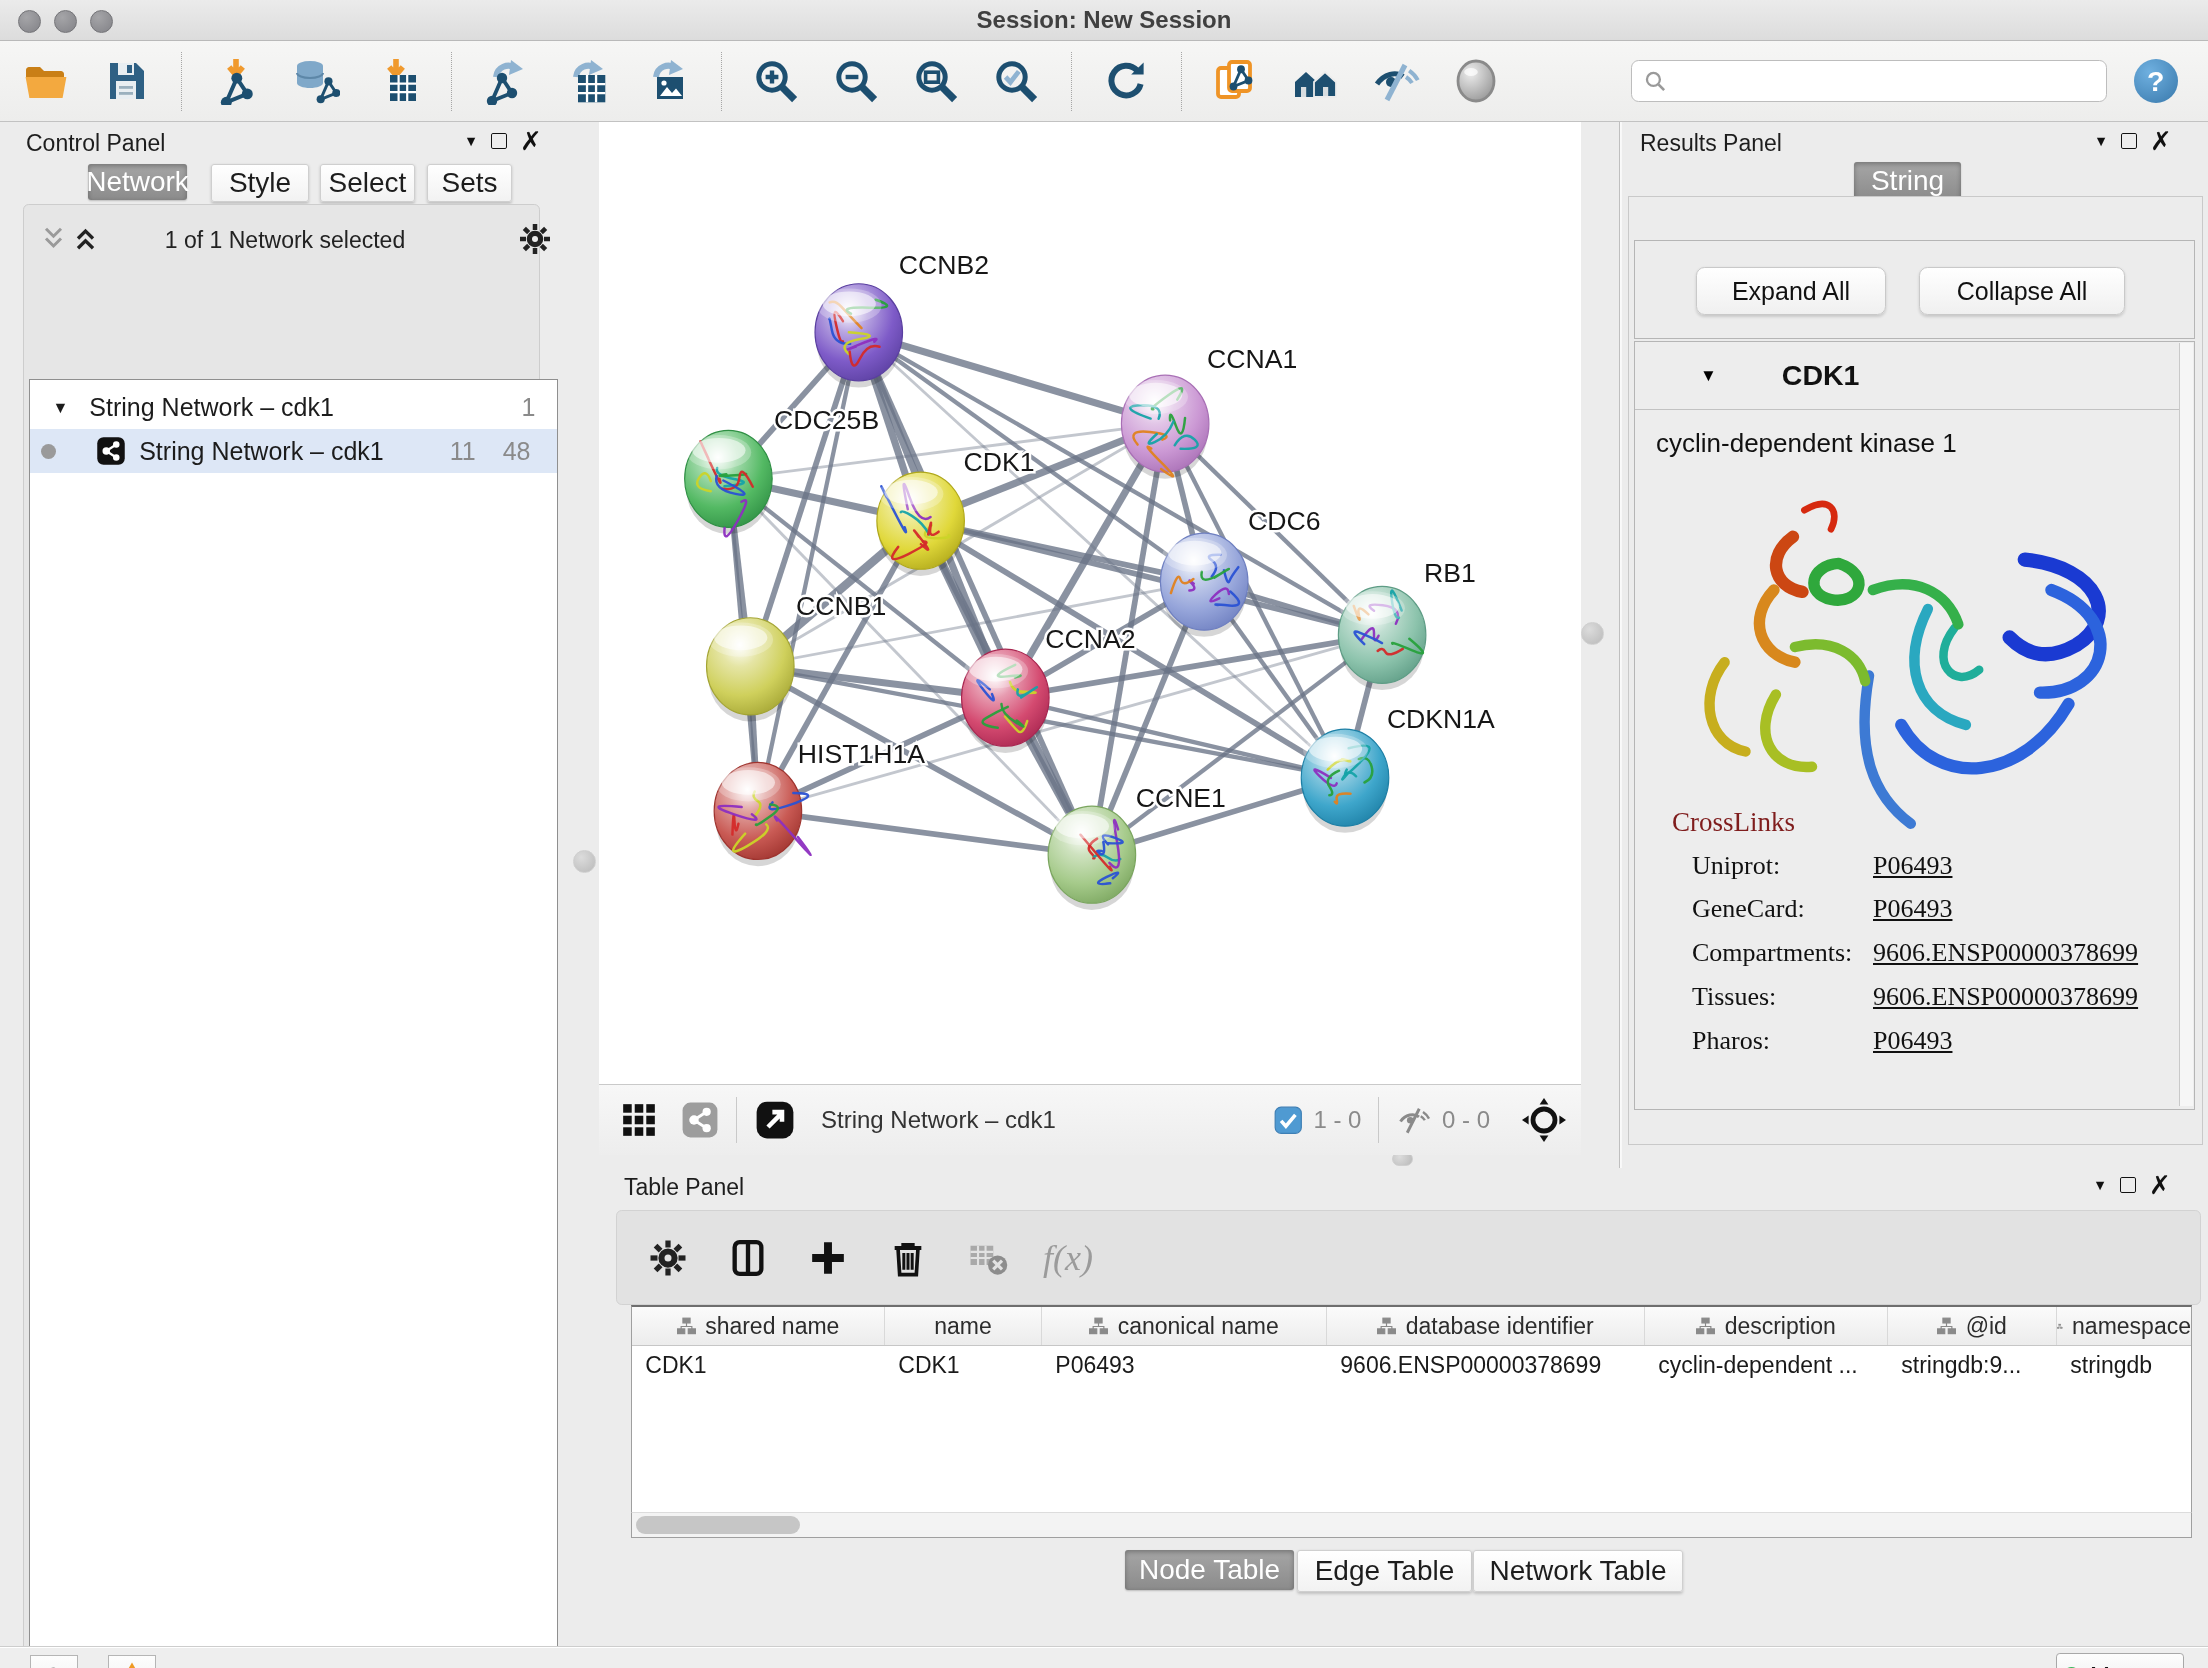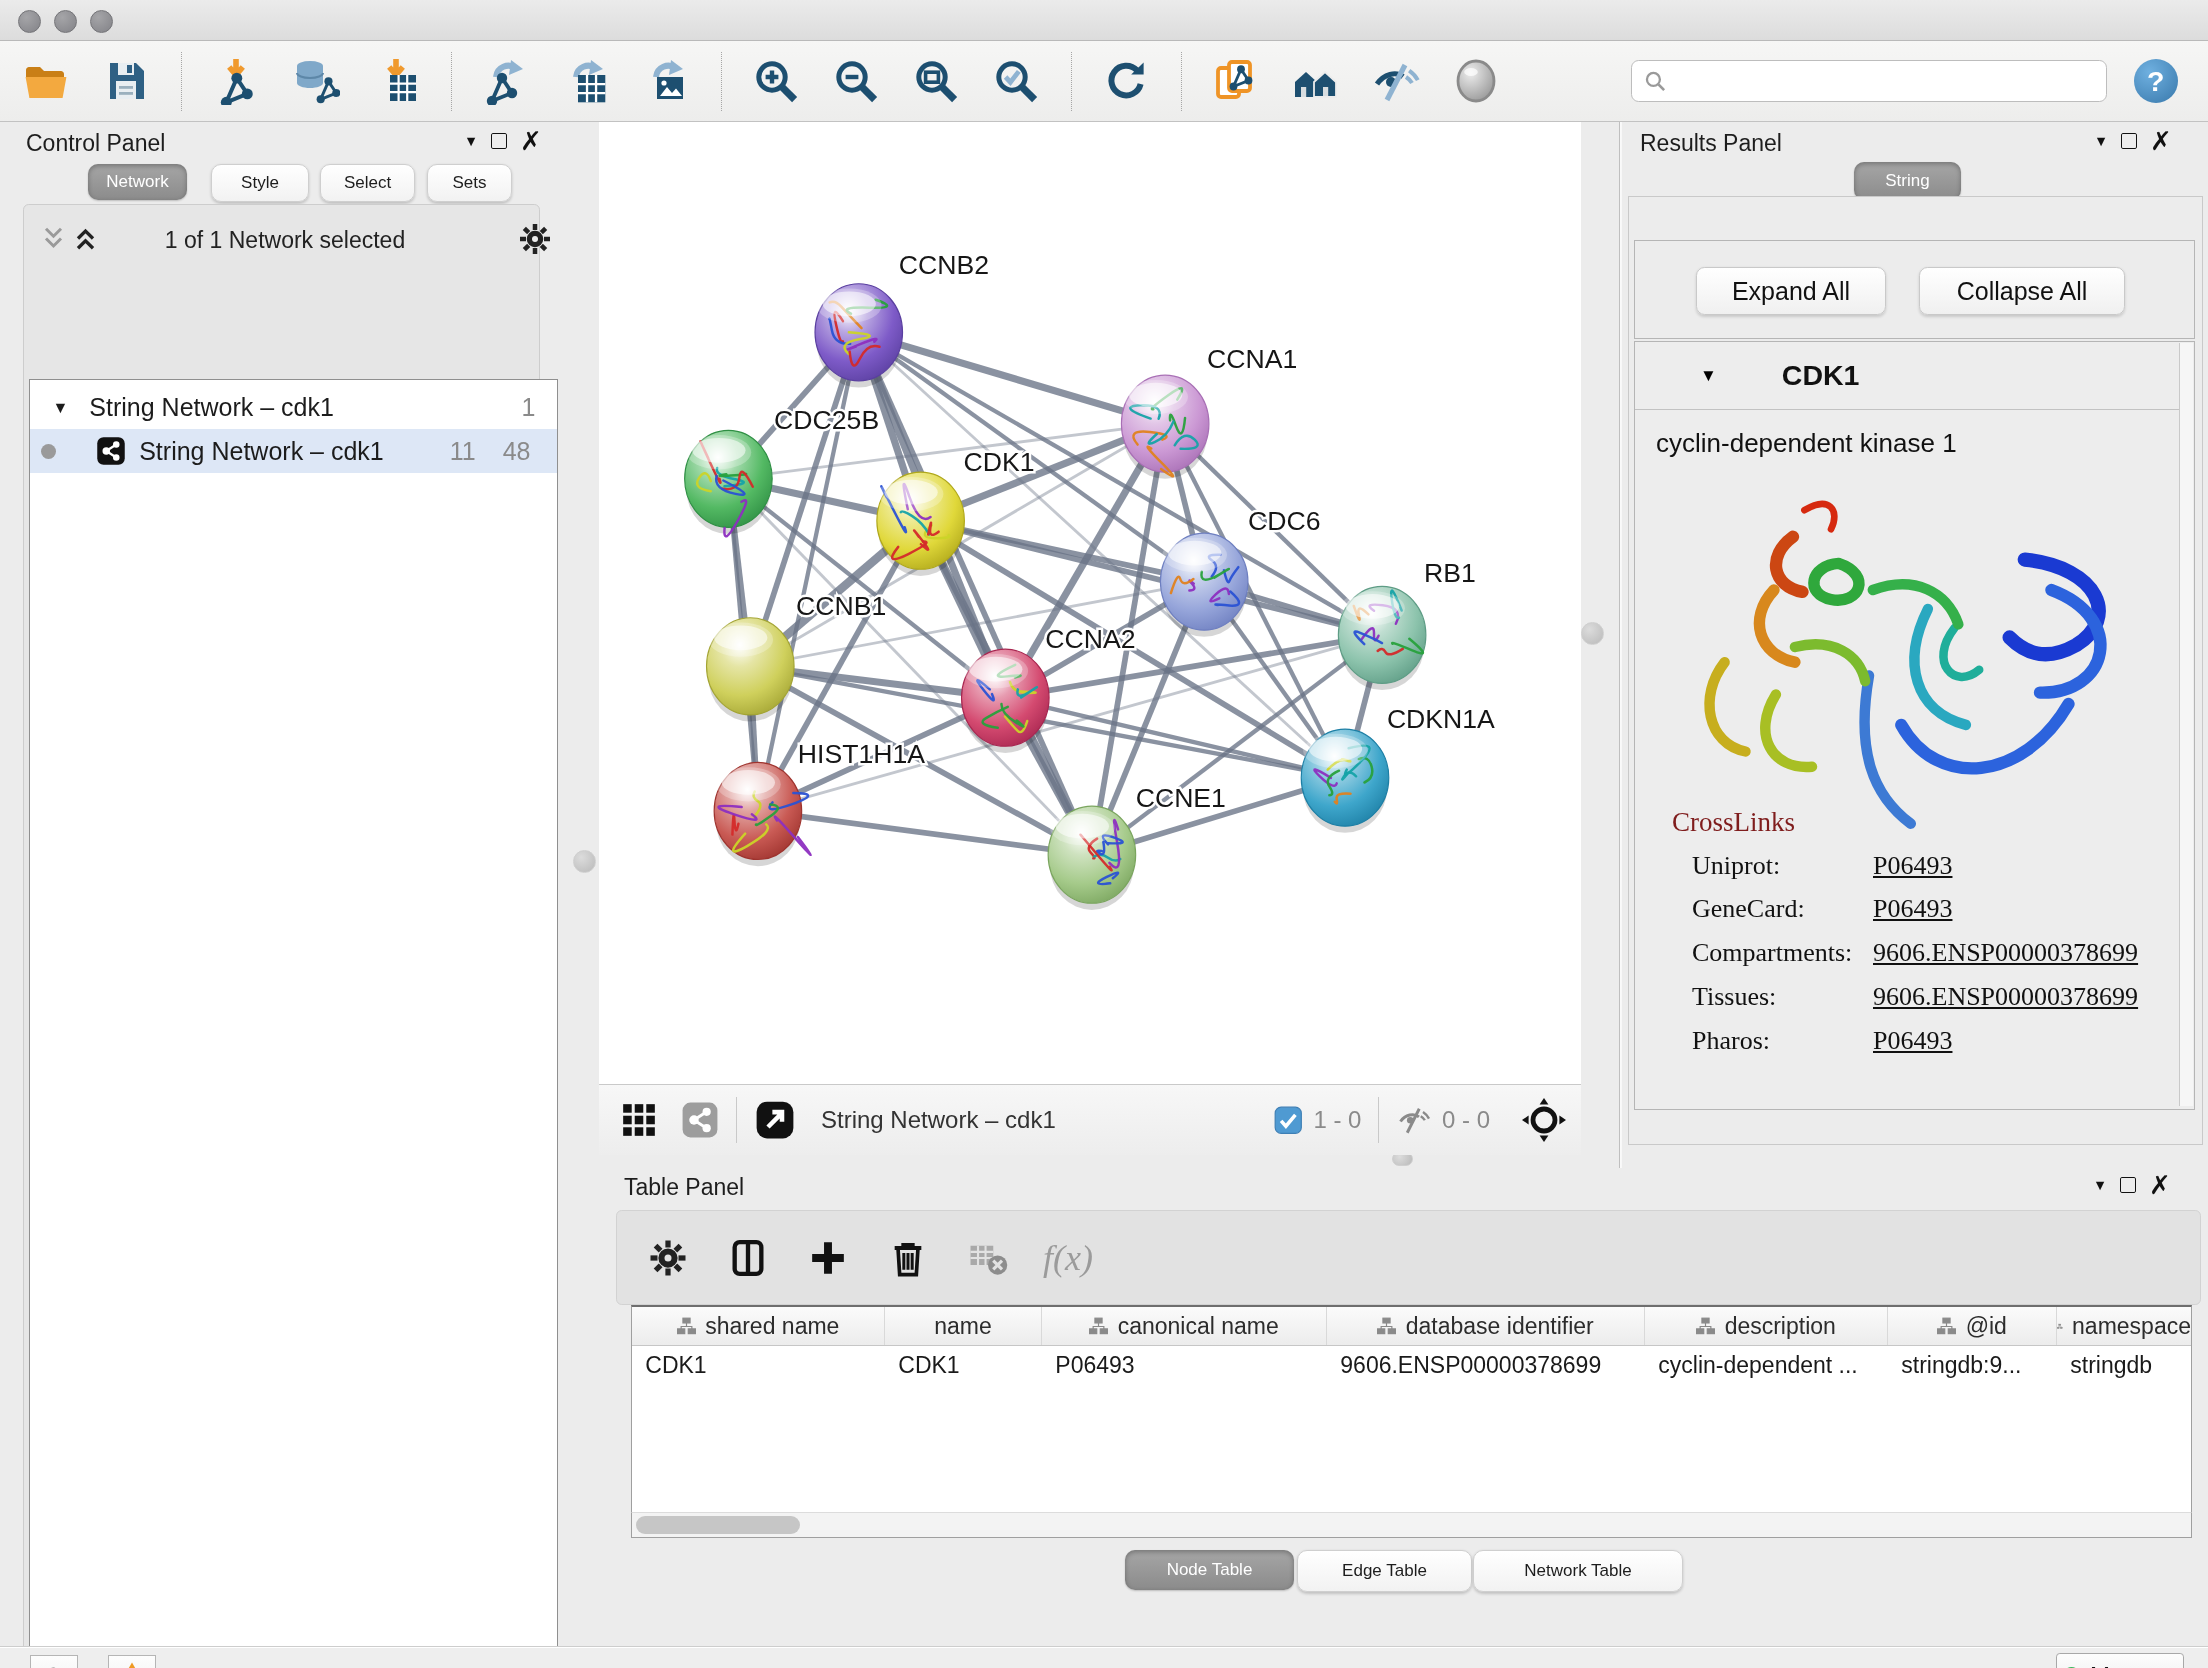--- a/index.html
+++ b/index.html
@@ -18,21 +18,21 @@
   .tbtn svg{width:48px;height:48px;}
   .searchwrap{margin-left:auto;display:flex;align-items:center;gap:27px;padding-right:17px;}
   .searchbox{width:476px;height:42px;background:#fff;border:1px solid #bdbdbd;border-radius:7.6px;display:flex;align-items:center;padding:0 11.4px;box-sizing:border-box;}
   .helpbtn{width:44px;height:44px;border-radius:50%;background:radial-gradient(circle at 35% 30%,#6fb0e0,#3878ab);color:#fff;font-size:28.5px;font-weight:bold;display:flex;align-items:center;justify-content:center;}
   
   .ptitle{font-size:23px;color:#1d1d1d;}
   .wctrl{display:flex;align-items:center;gap:13.3px;}
   .tri{font-size:14.3px;color:#111;}
   .floatbox{width:13.3px;height:13.3px;border:1.9px solid #111;display:inline-block;border-radius:1.9px;}
   .closex{font-size:26px;font-weight:bold;color:#111;line-height:19px;font-family:"DejaVu Sans",sans-serif;}
-  .tab{position:absolute;border-radius:10px;display:flex;align-items:center;justify-content:center;font-size:17px;}
+  .tab{position:absolute;border-radius:3px;display:flex;align-items:center;justify-content:center;font-size:28px;}
   .tab.sel{background:linear-gradient(#a6a6a6,#8b8b8b);color:#fff;box-shadow:inset 0 1.9px 4.8px rgba(0,0,0,.3),0 1px 1.9px rgba(0,0,0,.2);}
   .tab.unsel{background:linear-gradient(#ffffff,#f2f2f2);color:#1d1d1d;border:1px solid #cfcfcf;box-shadow:0 1.9px 2.9px rgba(0,0,0,.18);}
   
   .cbox{position:absolute;left:23px;top:204px;width:515px;height:1381px;background:#e6e6e6;border:1px solid #cdcdcd;border-radius:5.7px;}
   .listbox{position:absolute;left:28.5px;top:257px;width:529px;height:1316px;background:#fff;border:1px solid #8f8f8f;box-sizing:border-box;}
   .netrow{position:absolute;left:0;width:100%;height:44px;display:flex;align-items:center;font-size:25px;color:#1c1c1c;}
   .cnt{color:#8a8a8a;}
   
   .netcanvas{position:absolute;left:599px;top:122px;width:982px;height:963px;background:#fff;}
   .netfooter{position:absolute;left:599px;top:1084px;width:982px;height:70px;background:linear-gradient(#f7f7f7,#ededed);border-top:1px solid #c9c9c9;display:flex;align-items:center;}
@@ -63,20 +63,21 @@
 </style>
 </head>
 <body>
 
 <div class="app">
 
   <div class="titlebar">
     <div class="tl" style="left:18px"></div>
     <div class="tl" style="left:54px"></div>
     <div class="tl" style="left:90px"></div>
+    <div class="wtitle">Session: New Session</div>
   </div>
 
   <div class="toolbar" id="main-toolbar">
 
     <div class="tgroup">
         <div class="tbtn">
           <svg viewBox="0 0 24 24">
             <path d="M2 6.5C2 5.7 2.7 5 3.5 5H9l2 2h8.5c.8 0 1.5.7 1.5 1.5V10H2z" fill="#c97f16"></path>
             <path d="M3.7 20.5L1.8 10h20.4l-1.9 10.5z" fill="#f3a93f"></path>
           </svg>

